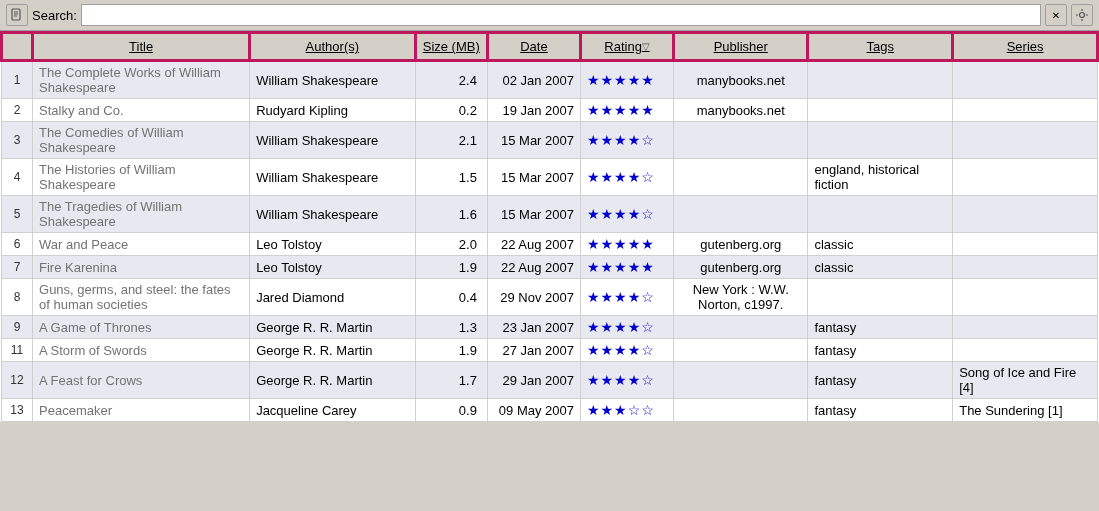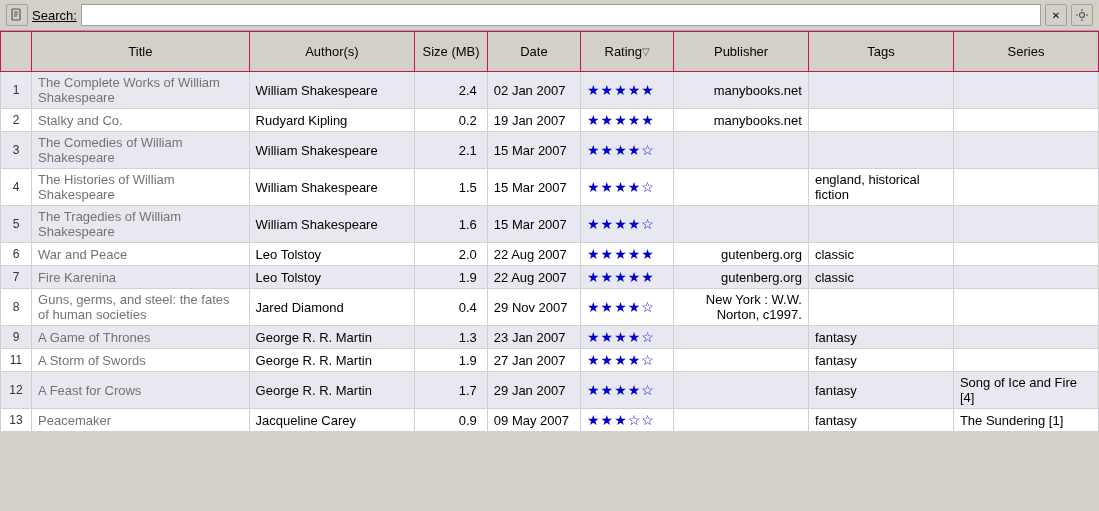--- a/index.html
+++ b/index.html
@@ -30,21 +30,20 @@
       display: flex;
       align-items: center;
       justify-content: center;
       cursor: pointer;
       font-size: 12px;
     }
     .search-label {
       font-size: 13px;
       color: #000;
       white-space: nowrap;
-      text-decoration: underline;
     }
     .search-input {
       flex: 1;
       height: 22px;
       border: 1px solid #a0a0a0;
       background: white;
       padding: 2px 4px;
       font-size: 13px;
       outline: none;
     }
@@ -95,28 +94,29 @@
     col.col-author{ width: 160px; }
     col.col-size  { width: 70px; }
     col.col-date  { width: 90px; }
     col.col-rating{ width: 90px; }
     col.col-pub   { width: 130px; }
     col.col-tags  { width: 140px; }
     col.col-series{ width: 140px; }
 
     thead th {
       background: #d4d0c8;
-      border: 1px solid #be185d;
-      padding: 12px 6px;
+      border: 3px solid #be185d;
+      padding: 5px 6px;
       text-align: center;
       font-weight: normal;
       font-size: 13px;
       position: sticky;
       top: 0;
       z-index: 10;
+      text-decoration: underline;
     }
 
     tbody td {
       border: 1px solid #d0d0d0;
       padding: 3px 6px;
       vertical-align: middle;
       font-size: 13px;
     }
 
     tbody tr:nth-child(odd) {
@@ -136,33 +136,33 @@
     }
     .author-cell {
       color: #000;
       margin-left: 20px;
     }
     .size-cell {
       text-align: right;
       padding-right: 10px;
     }
     .date-cell {
-      text-align: left;
+      text-align: right;
     }
     .rating-cell {
       text-align: left;
       white-space: nowrap;
     }
     .stars {
       color: #0000cc;
       font-size: 14px;
       letter-spacing: 1px;
     }
     .pub-cell {
-      text-align: right;
+      text-align: center;
     }
     .tags-cell {
       text-align: left;
     }
     .series-cell {
       text-align: left;
     }
 
     .rating-header {
       display: flex;

